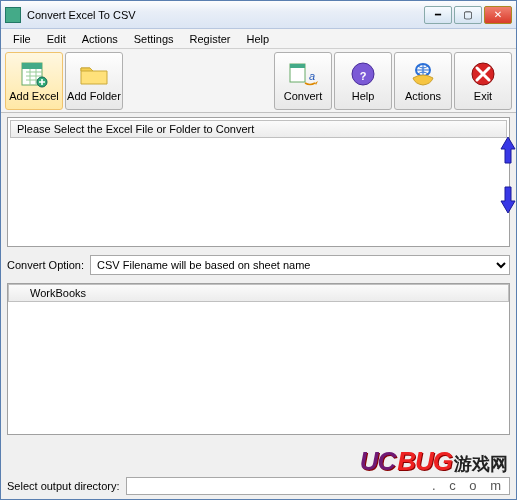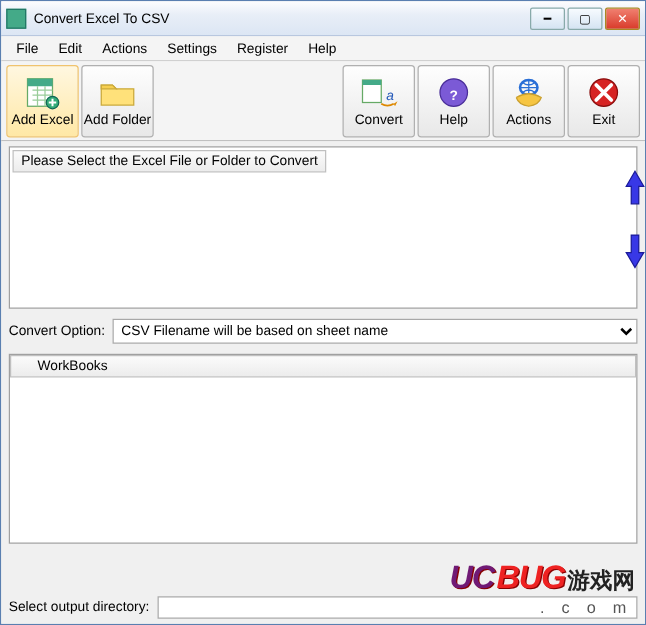--- a/index.html
+++ b/index.html
@@ -42,21 +42,21 @@
 
 .out-row { display: flex; align-items: center; gap: 6px; padding: 4px 0 0 0; }
 .out-row input { flex: 1; height: 18px; border: 1px solid #a8a8a8; background: #fff; padding: 1px 2px; }
 
 .watermark { position: absolute; right: 8px; bottom: 22px; display: flex; align-items: baseline; gap: 2px; pointer-events: none; }
 .watermark .uc { font-weight: 900; font-size: 26px; font-style: italic; color: #701a75; text-shadow: 1px 1px 0 #800; letter-spacing: -1px; }
 .watermark .bug { font-weight: 900; font-size: 26px; font-style: italic; color: #e22; text-shadow: 1px 1px 0 #800; letter-spacing: -1px; }
 .watermark .cn { font-size: 18px; color: #222; font-weight: bold; }
 .wm-sub { position: absolute; right: 10px; bottom: 6px; font-size: 13px; color: #555; letter-spacing: 5px; pointer-events: none; }
 
-.fl-outer { flex:1; display:flex; position:relative; padding:2px;border-radius:13px; }
+.fl-outer { flex:1; display:flex; flex-direction:column; position:relative; padding:2px;border-radius:13px; }
 </style>
 </head>
 <body>
 
 <div class="window">
 
   <div class="titlebar">
     <span class="app-icon"></span>
     <span class="title">Convert Excel To CSV</span>
     <div class="win-btns">

